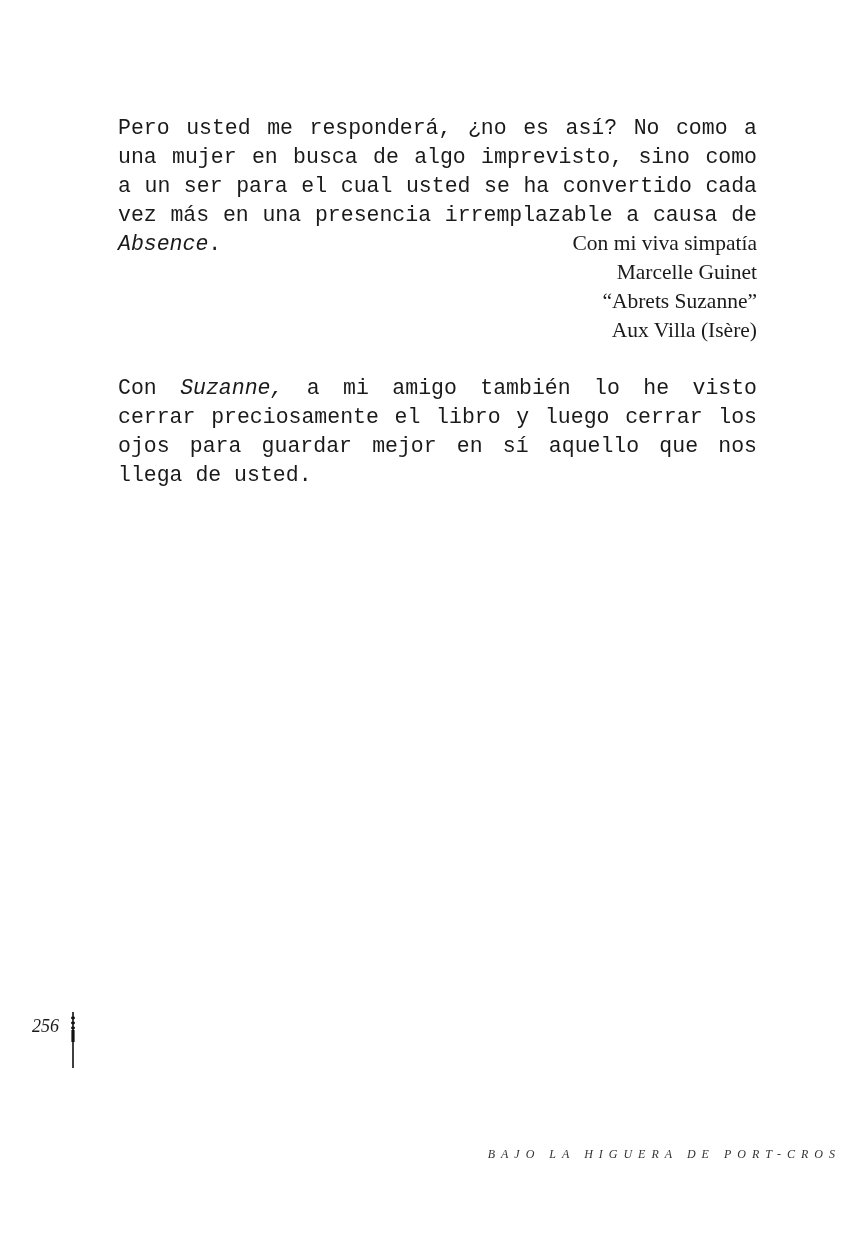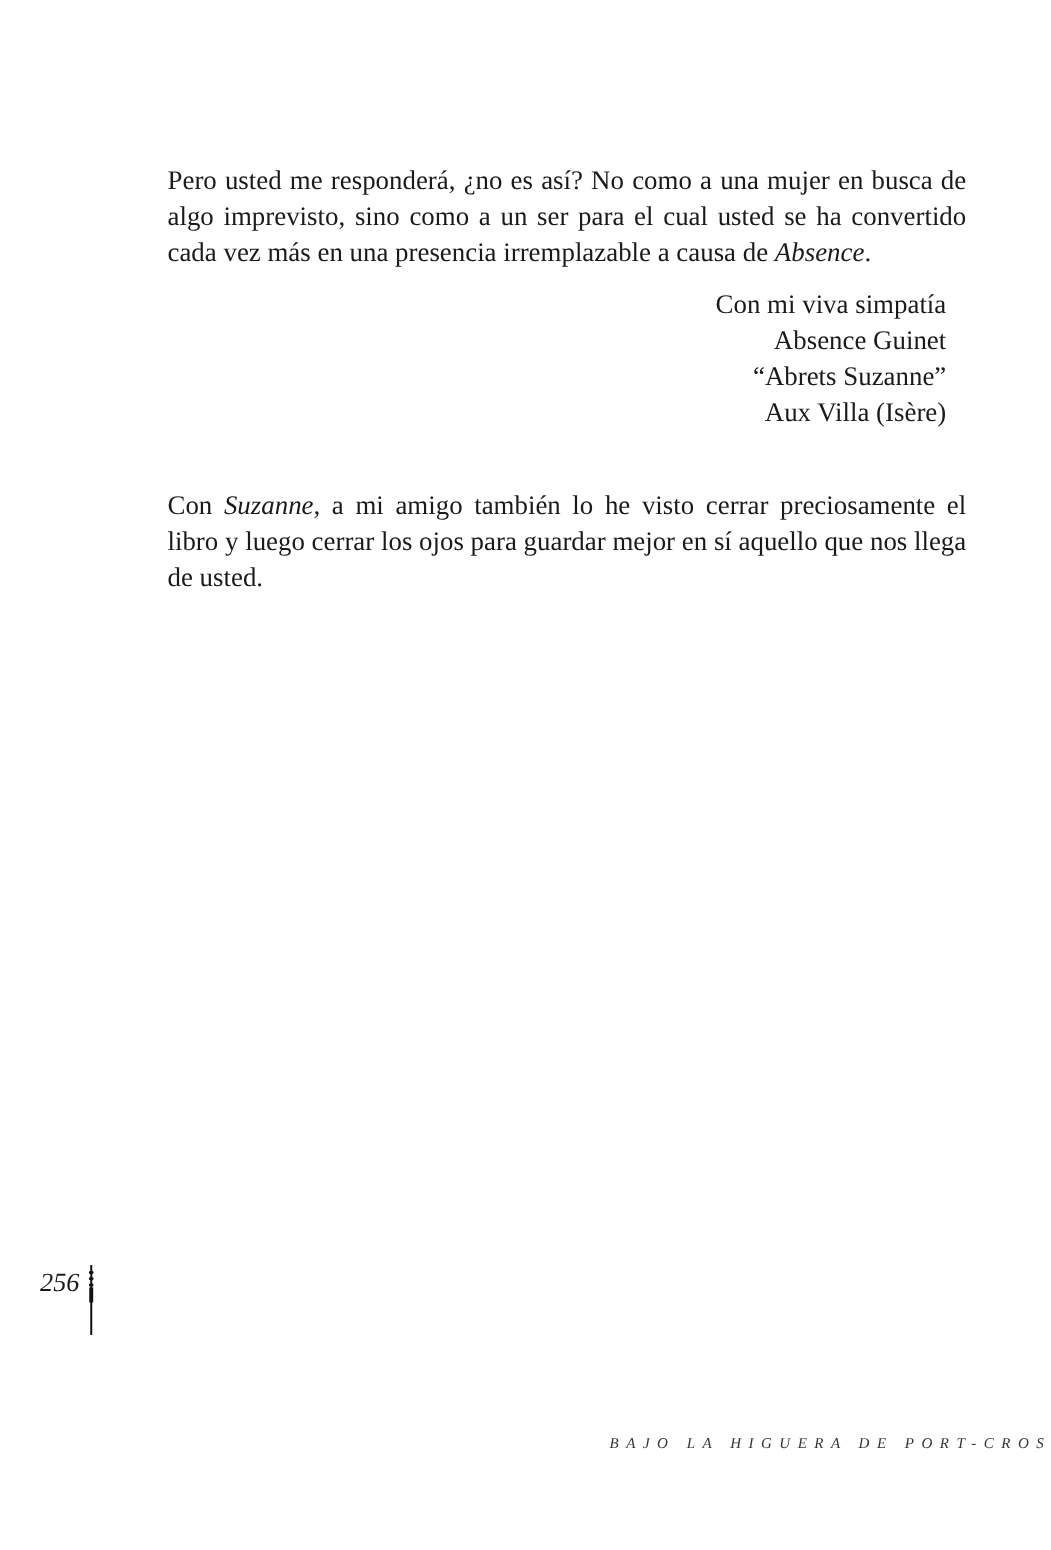--- a/index.html
+++ b/index.html
@@ -1,38 +1,38 @@
 <!DOCTYPE html>
 <html><head>
   <meta charset="utf-8">
   <style>
     html, body { margin: 0; padding: 0; background: #ffffff; }
     body { width: 841px; height: 1240px; position: relative; overflow: hidden; color: #1a1a1a; font-family: "Liberation Serif", "DejaVu Serif", serif; }
     .page { position: absolute; left: 0; top: 0; width: 841px; height: 1240px; }
     .body-text { position: absolute; left: 118px; width: 639px; font-size: 21.5px; line-height: 29px; text-align: right; }
-    .para { margin: 16px; text-align: justify; text-align-last: left; }
+    .para { margin: 0; text-align: justify; text-align-last: left; font-family: Liberation Mono, monospace; }
     .p1 { top: 114px; }
     .sig { top: 229px; }
     .sig div { white-space: nowrap; }
     .p2 { top: 374px; }
     em { font-style: italic; }
-    .folio { position: absolute; left: 32px; top: 1013px; font-size: 21px; font-style: italic; line-height: 26px; }
+    .folio { position: absolute; left: 32px; top: 1013px; font-size: 18px; font-style: italic; line-height: 26px; }
     .ornament { position: absolute; left: 71px; top: 1012px; width: 4px; height: 56px; }
     .running-foot { position: absolute; left: 0; width: 841px; top: 1147px; text-align: right; font-size: 12px; font-style: italic; letter-spacing: 6px; color: #333; }
   </style>
 </head>
 <body>
 
 <div class="page">
 
   <p class="body-text para p1"><span>Pero usted me responderá, ¿no es así? No como a una mujer en busca de algo imprevisto, sino como a un ser para el cual usted se ha convertido cada vez más en una presencia irremplazable a causa de </span><em>Absence</em><span>.</span></p>
 
   <div class="body-text sig">
     <div>Con mi viva simpatía</div>
-    <div>Absence Guinet</div>
+    <div>Marcelle Guinet</div>
     <div>“Abrets Suzanne”</div>
     <div>Aux Villa (Isère)</div>
   </div>
 
   <p class="body-text para p2"><span>Con </span><em>Suzanne,</em><span> a mi amigo también lo he visto cerrar preciosamente el libro y luego cerrar los ojos para guardar mejor en sí aquello que nos llega de usted.</span></p>
 
   <div class="folio">256</div>
 
   <svg class="ornament" viewBox="0 0 4 56" preserveAspectRatio="none">
     <rect x="1.2" y="0" width="1.6" height="56" fill="#111"></rect>

